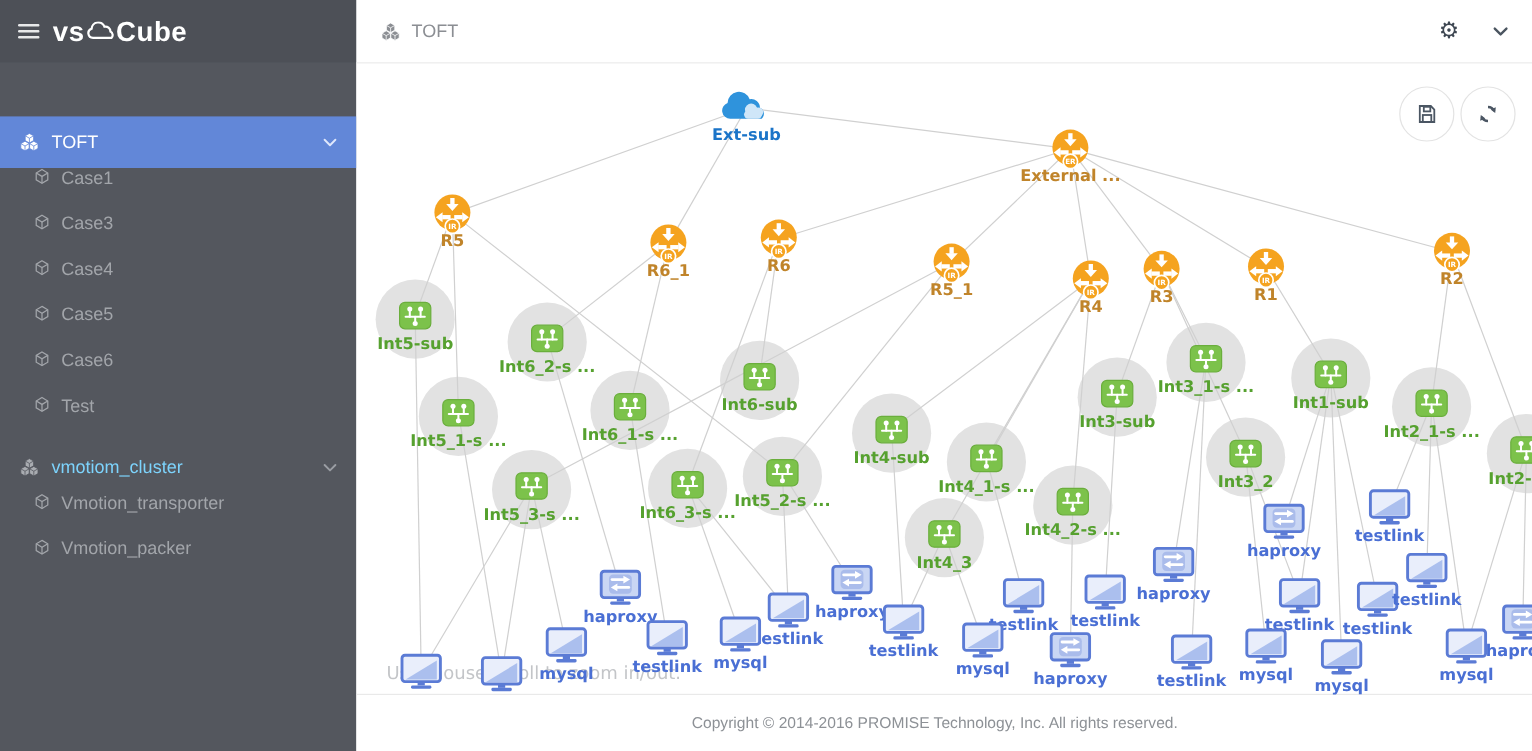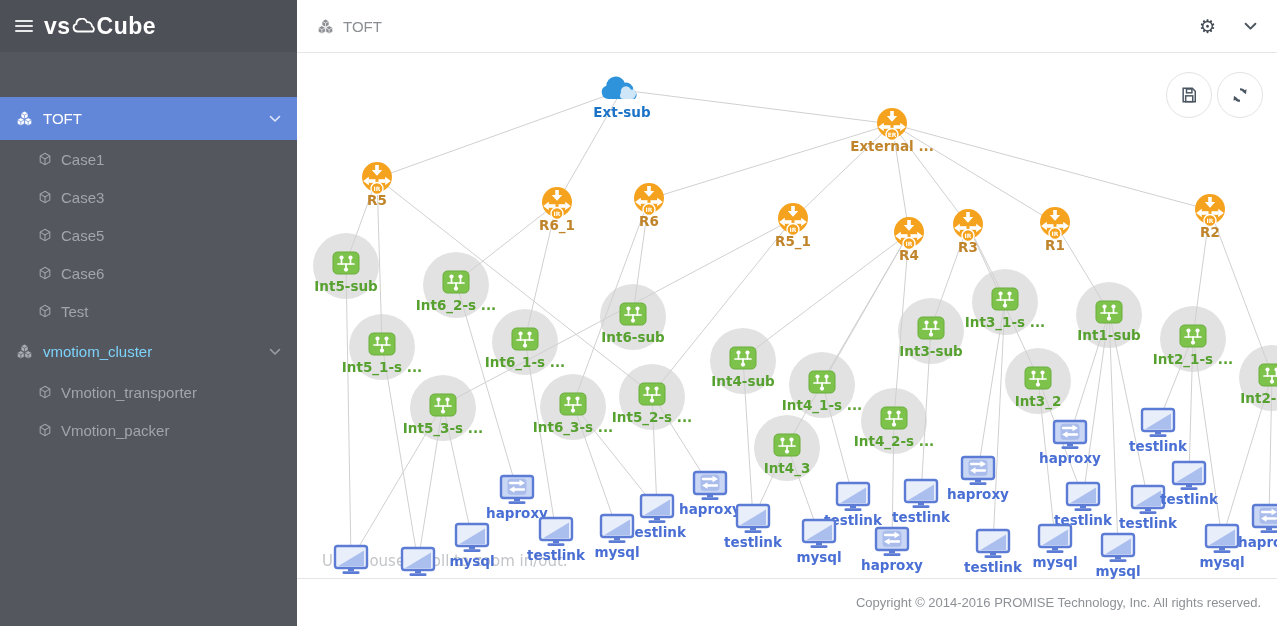--- a/index.html
+++ b/index.html
@@ -7,36 +7,36 @@
   .app{display:flex;width:1277px;height:626px;}
   
   .sidebar{width:297px;flex:none;background:#54575e;display:flex;flex-direction:column;gap:45px;}
   .logo-bar{height:52px;background:#4d5057;display:flex;align-items:center;padding-left:15px;gap:11px;flex:none;}
   .logo{color:#fff;font-weight:bold;font-size:23px;letter-spacing:.5px;display:flex;align-items:center;gap:1px;}
   .nav{flex:1;}
   .nav-head{height:43px;display:flex;align-items:center;gap:10px;padding:0 16px;color:#7dd3fc;font-size:15px;cursor:pointer;}
   .nav-head.active{background:#6287d8;color:#fff;}
   .nav-head .caret{margin-left:auto;color:#9a9da3;}
   .nav-head.active .caret{color:#dfe7fb;}
-  .nav-item{height:38px;display:flex;align-items:center;gap:9px;padding-left:38px;color:#a2a5aa;font-size:15px;cursor:pointer;}
+  .nav-item{height:38px;display:flex;align-items:flex-start;gap:9px;padding-left:28px;color:#a2a5aa;font-size:15px;cursor:pointer;}
   
   .main{flex:1;display:flex;flex-direction:column;min-width:0;}
   .topbar{height:52px;flex:none;border-bottom:1px solid #e6e6e6;display:flex;align-items:center;padding:0 20px;gap:9px;background:#fff;}
   .topbar-title{color:#8b8e93;font-size:15px;}
   .topbar-right{margin-left:auto;display:flex;align-items:center;gap:28px;}
   .gear{font-family:"DejaVu Sans",sans-serif;font-size:19px;color:#3e4752;cursor:pointer;line-height:1;}
   .caret-dark{color:#4b5560;cursor:pointer;display:flex;}
   .canvas{position:relative;flex:1;background:#fff;min-height:0;}
   svg.topo{position:absolute;left:0;top:0;}
   .round-btn{position:absolute;width:44px;height:44px;border-radius:50%;background:#fff;
     border:1px solid #e3e3e3;display:flex;align-items:center;justify-content:center;top:19px;cursor:pointer;}
   .round-btn.save{right:65px;}
   .round-btn.refresh{right:14px;}
   .footer{height:47px;flex:none;border-top:1px solid #e4e4e4;display:flex;align-items:center;
-    justify-content:flex-end;padding-right:16px;color:#8d9196;font-size:13px;background:#fff;}
+    justify-content:center;padding-right:16px;color:#8d9196;font-size:13px;background:#fff;}
   
   .lbl{font-size:13.5px;font-weight:600;text-anchor:middle;font-family:"DejaVu Sans","Liberation Sans",sans-serif;}
   .badge{font-size:6px;font-weight:bold;fill:#fff;text-anchor:middle;font-family:"DejaVu Sans",sans-serif;}
   .hint{font-size:15px;fill:#c3c5c8;text-anchor:start;font-family:"DejaVu Sans","Liberation Sans",sans-serif;}
 </style>
 </head>
 <body>
 
 <div class="app">
 
@@ -85,20 +85,28 @@
           </svg>
           <span>Case1</span>
         </div>
         <div class="nav-item">
           <svg viewBox="0 0 16 16" width="14" height="14">
             <polygon points="8,1.5 13.5,4.75 13.5,11.25 8,14.5 2.5,11.25 2.5,4.75" fill="none" stroke="currentColor" stroke-width="1.2"></polygon>
             <polyline points="2.5,4.75 8,8 13.5,4.75" fill="none" stroke="currentColor" stroke-width="1.2"></polyline>
             <line x1="8" y1="8" x2="8" y2="14.5" stroke="currentColor" stroke-width="1.2"></line>
           </svg>
           <span>Case3</span>
+        </div>
+        <div class="nav-item">
+          <svg viewBox="0 0 16 16" width="14" height="14">
+            <polygon points="8,1.5 13.5,4.75 13.5,11.25 8,14.5 2.5,11.25 2.5,4.75" fill="none" stroke="currentColor" stroke-width="1.2"></polygon>
+            <polyline points="2.5,4.75 8,8 13.5,4.75" fill="none" stroke="currentColor" stroke-width="1.2"></polyline>
+            <line x1="8" y1="8" x2="8" y2="14.5" stroke="currentColor" stroke-width="1.2"></line>
+          </svg>
+          <span>Case4</span>
         </div>
         <div class="nav-item">
           <svg viewBox="0 0 16 16" width="14" height="14">
             <polygon points="8,1.5 13.5,4.75 13.5,11.25 8,14.5 2.5,11.25 2.5,4.75" fill="none" stroke="currentColor" stroke-width="1.2"></polygon>
             <polyline points="2.5,4.75 8,8 13.5,4.75" fill="none" stroke="currentColor" stroke-width="1.2"></polyline>
             <line x1="8" y1="8" x2="8" y2="14.5" stroke="currentColor" stroke-width="1.2"></line>
           </svg>
           <span>Case5</span>
         </div>
         <div class="nav-item">

